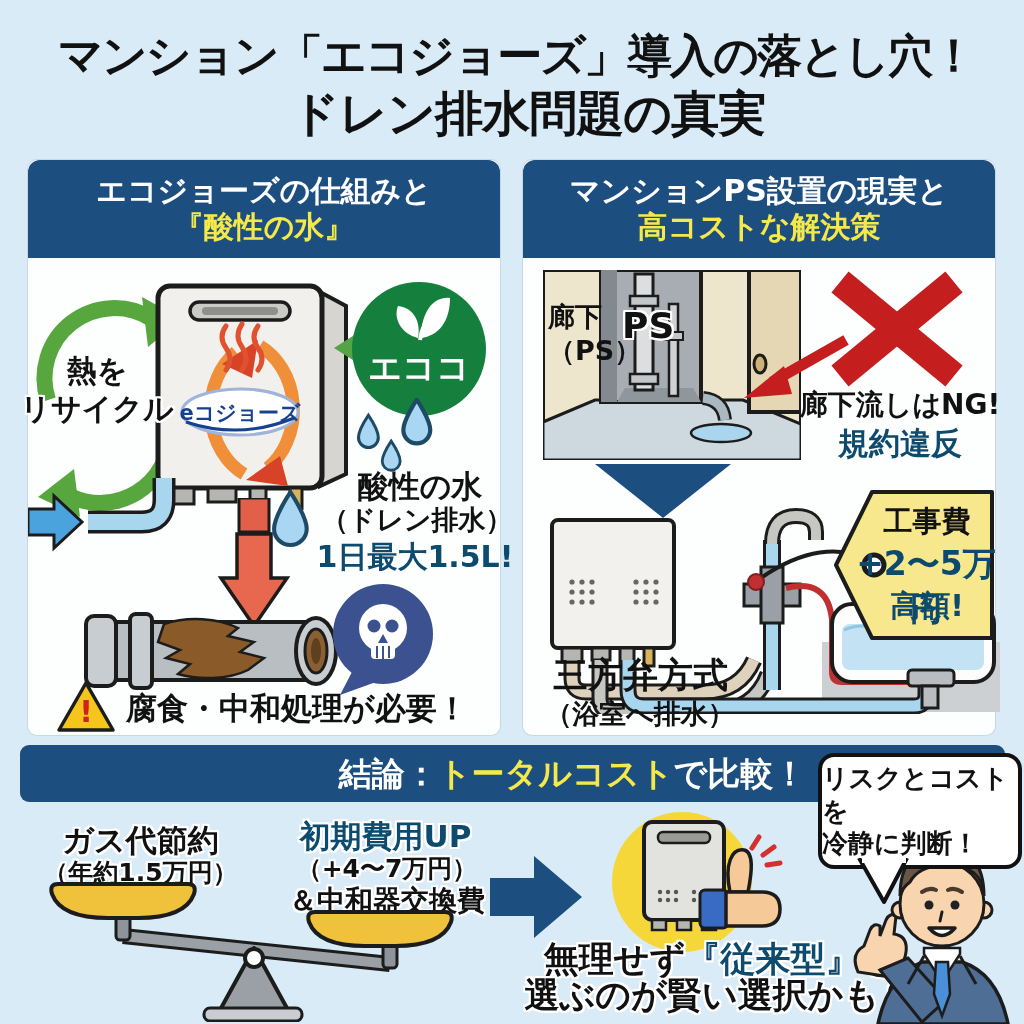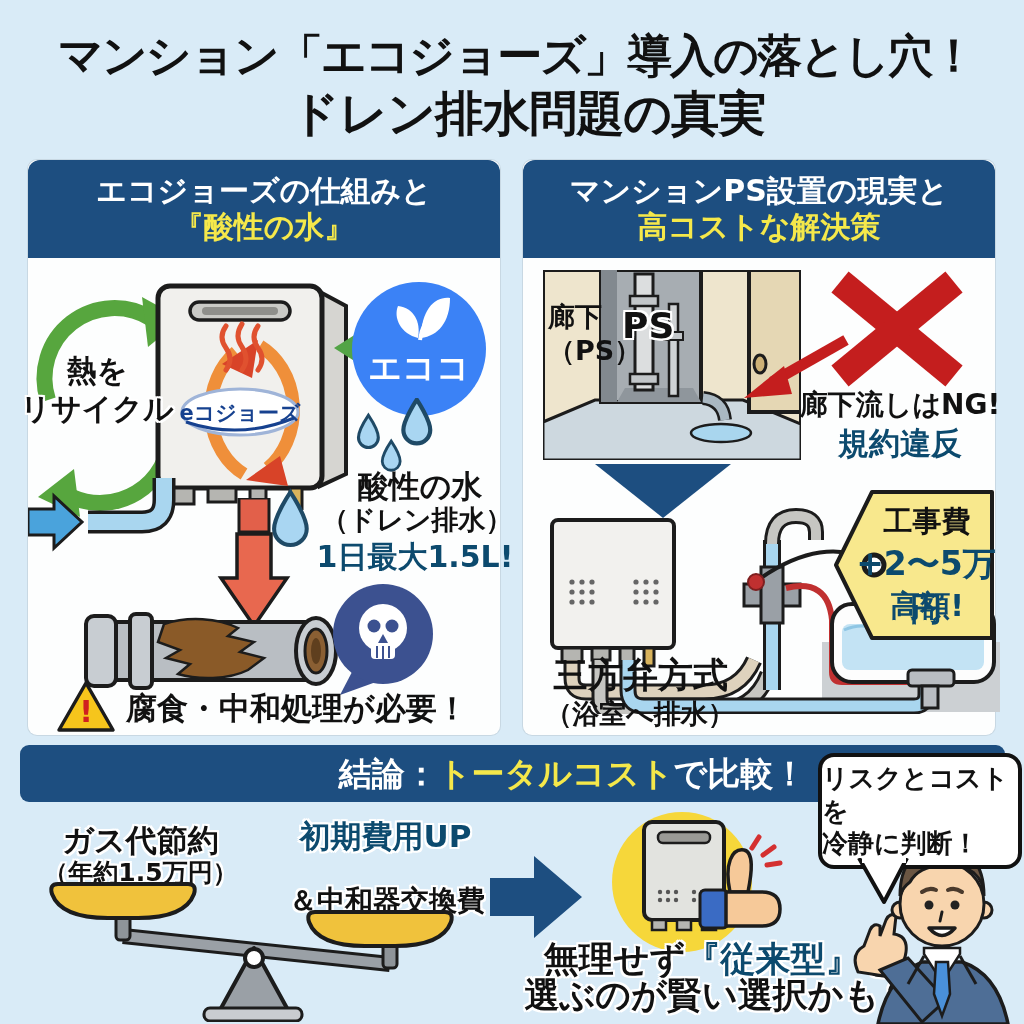--- a/index.html
+++ b/index.html
@@ -75,21 +75,21 @@
 
     <rect x="16" y="210" width="26" height="16" fill="#b5b5b1" stroke="#1c1c1c" stroke-width="3"></rect>
     <rect x="56" y="210" width="28" height="14" fill="#b5b5b1" stroke="#1c1c1c" stroke-width="3"></rect>
     <rect x="98" y="210" width="16" height="20" fill="#b5b5b1" stroke="#1c1c1c" stroke-width="3"></rect>
     <rect x="138" y="210" width="12" height="22" fill="#d8b35c" stroke="#1c1c1c" stroke-width="3"></rect>
   </svg>
 
   <svg class="abs" style="left:334px;top:334px;" width="22" height="28" viewBox="0 0 22 28">
     <polygon points="22,0 0,14 22,28" fill="#53a446"></polygon>
   </svg>
-  <div class="abs" style="left:352px;top:282px;width:134px;height:134px;border-radius:50%;background:#3b82f6;">
+  <div class="abs" style="left:352px;top:282px;width:134px;height:134px;border-radius:50%;background:#15803d;">
     <svg class="abs" style="left:36px;top:8px;" width="64" height="52" viewBox="0 0 64 52">
       <path d="M33 48 C33 20 47 6 62 8 C62 32 50 46 33 48 Z" fill="#fff"></path>
       <path d="M30 48 C13 44 5 28 10 16 C26 18 33 32 30 48 Z" fill="#fff"></path>
       <path d="M32 50 q2 -18 16 -30" stroke="#fff" stroke-width="4" fill="none"></path>
     </svg>
     <div class="abs jp ctr" style="left:0;top:64px;width:134px;font-size:33px;color:#fff;">エココ</div>
   </div>
 
   <svg class="abs" style="left:356px;top:398px;" width="92" height="78" viewBox="0 0 92 78">
     <g fill="#a9d6f2" stroke="#1f4a66" stroke-width="5">
@@ -263,20 +263,21 @@
   <div class="abs jp ctr" style="left:538px;top:652px;width:205px;font-size:35px;">三方弁方式</div>
   <div class="abs jp ctr" style="left:530px;top:696px;width:220px;font-size:27px;">（浴室へ排水）</div>
 
   <div class="navy-bar">
     <span>結論：</span><span class="ph-accent">トータルコスト</span><span>で比較！</span>
   </div>
 
   <div class="abs jp ctr ow" style="left:38px;top:820px;width:205px;font-size:31px;">ガス代節約</div>
   <div class="abs jp ctr ow" style="left:28px;top:856px;width:225px;font-size:25px;">（年約1.5万円）</div>
   <div class="abs jp ctr ow red" style="left:288px;top:816px;width:195px;font-size:31px;font-weight:bold;">初期費用UP</div>
+  <div class="abs jp ctr ow" style="left:292px;top:852px;width:190px;font-size:25px;">（+4〜7万円）</div>
   <div class="abs jp ctr ow" style="left:282px;top:882px;width:210px;font-size:28px;">＆中和器交換費</div>
 
   <svg class="abs" style="left:28px;top:878px;" width="452" height="144" viewBox="0 0 452 144">
     <line x1="95" y1="58" x2="362" y2="86" stroke="#1c1c1c" stroke-width="16"></line>
     <line x1="95" y1="58" x2="362" y2="86" stroke="#9aa0a6" stroke-width="10"></line>
     <rect x="88" y="32" width="14" height="30" rx="4" fill="#8e9499" stroke="#1c1c1c" stroke-width="3"></rect>
     <path d="M30 6 h130 q9 0 6 10 q-9 24 -56 24 h-30 q-47 0 -56 -24 q-3 -10 6 -10 Z" fill="#f0c23c" stroke="#1c1c1c" stroke-width="4"></path>
     <rect x="355" y="62" width="14" height="28" rx="4" fill="#8e9499" stroke="#1c1c1c" stroke-width="3"></rect>
     <g transform="translate(257,28)">
       <path d="M30 6 h130 q9 0 6 10 q-9 24 -56 24 h-30 q-47 0 -56 -24 q-3 -10 6 -10 Z" fill="#f0c23c" stroke="#1c1c1c" stroke-width="4"></path>

